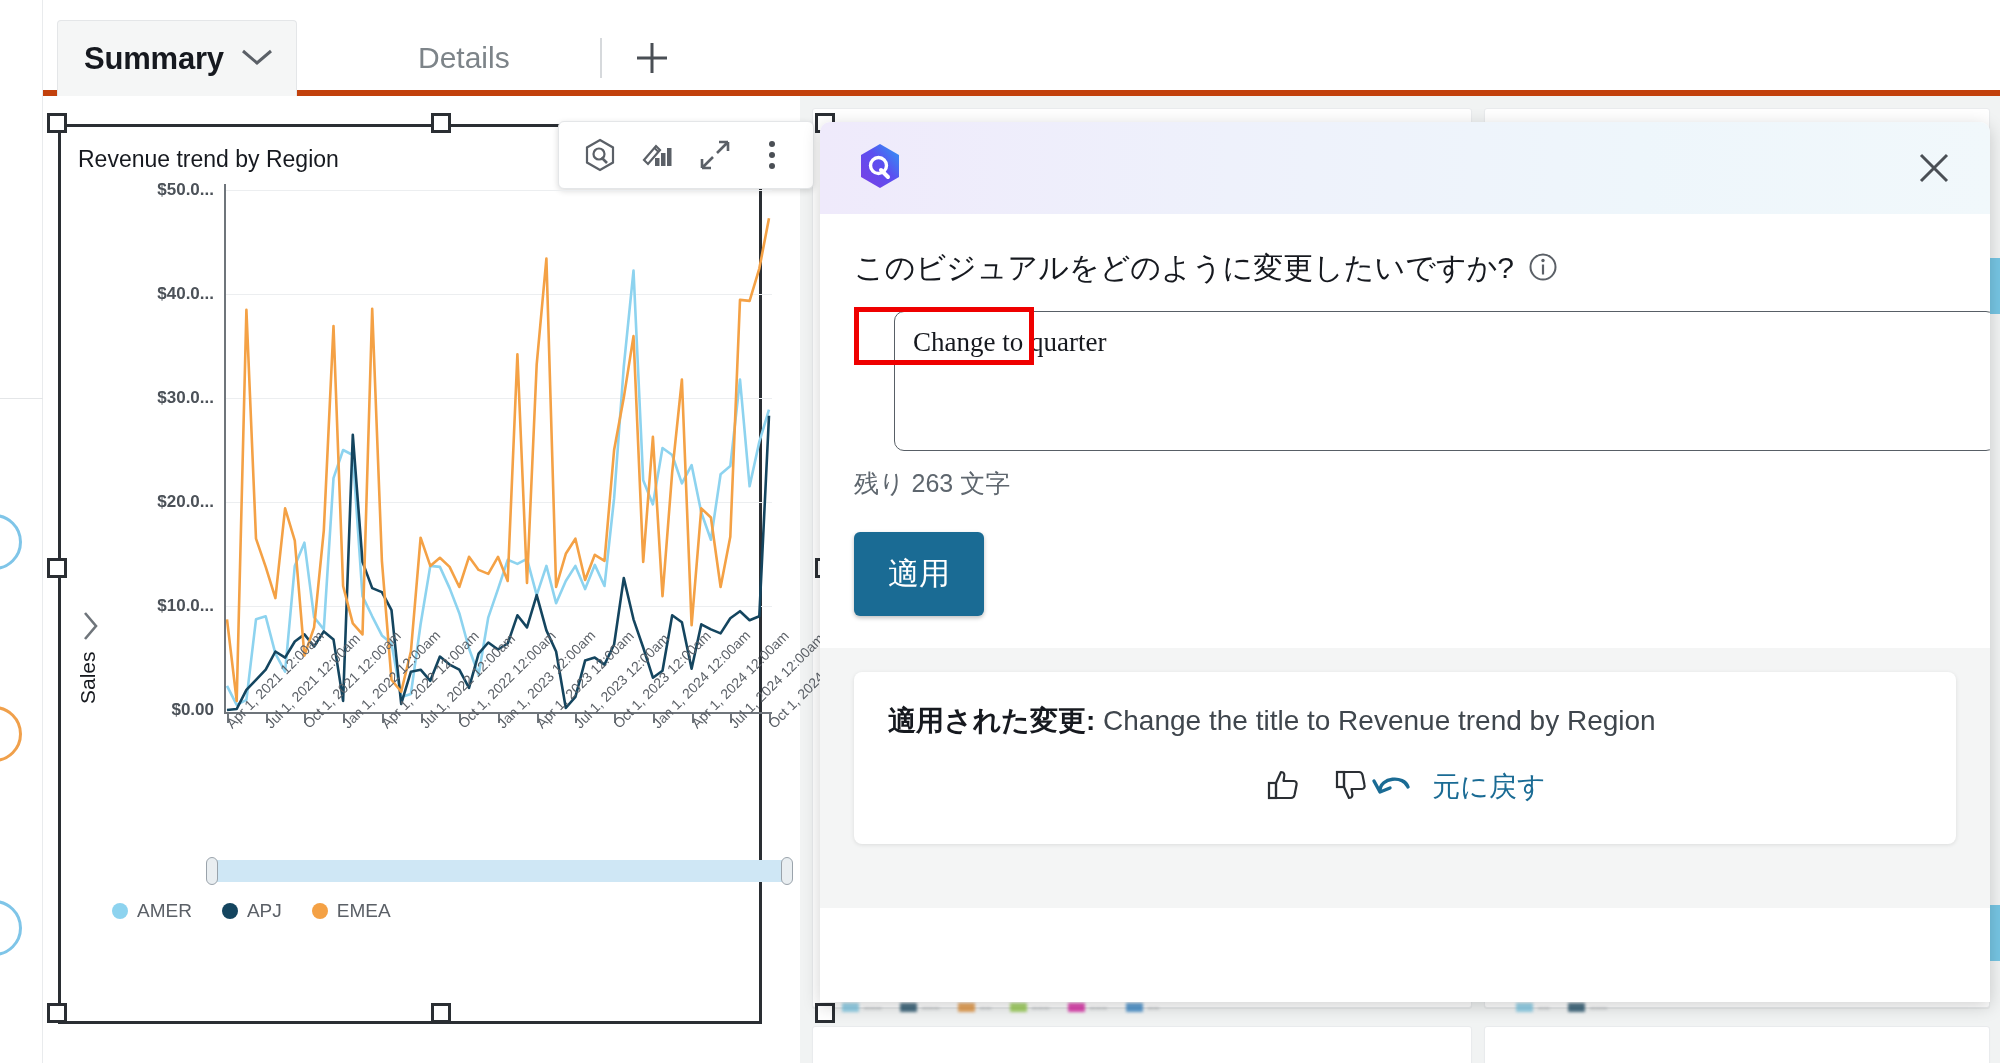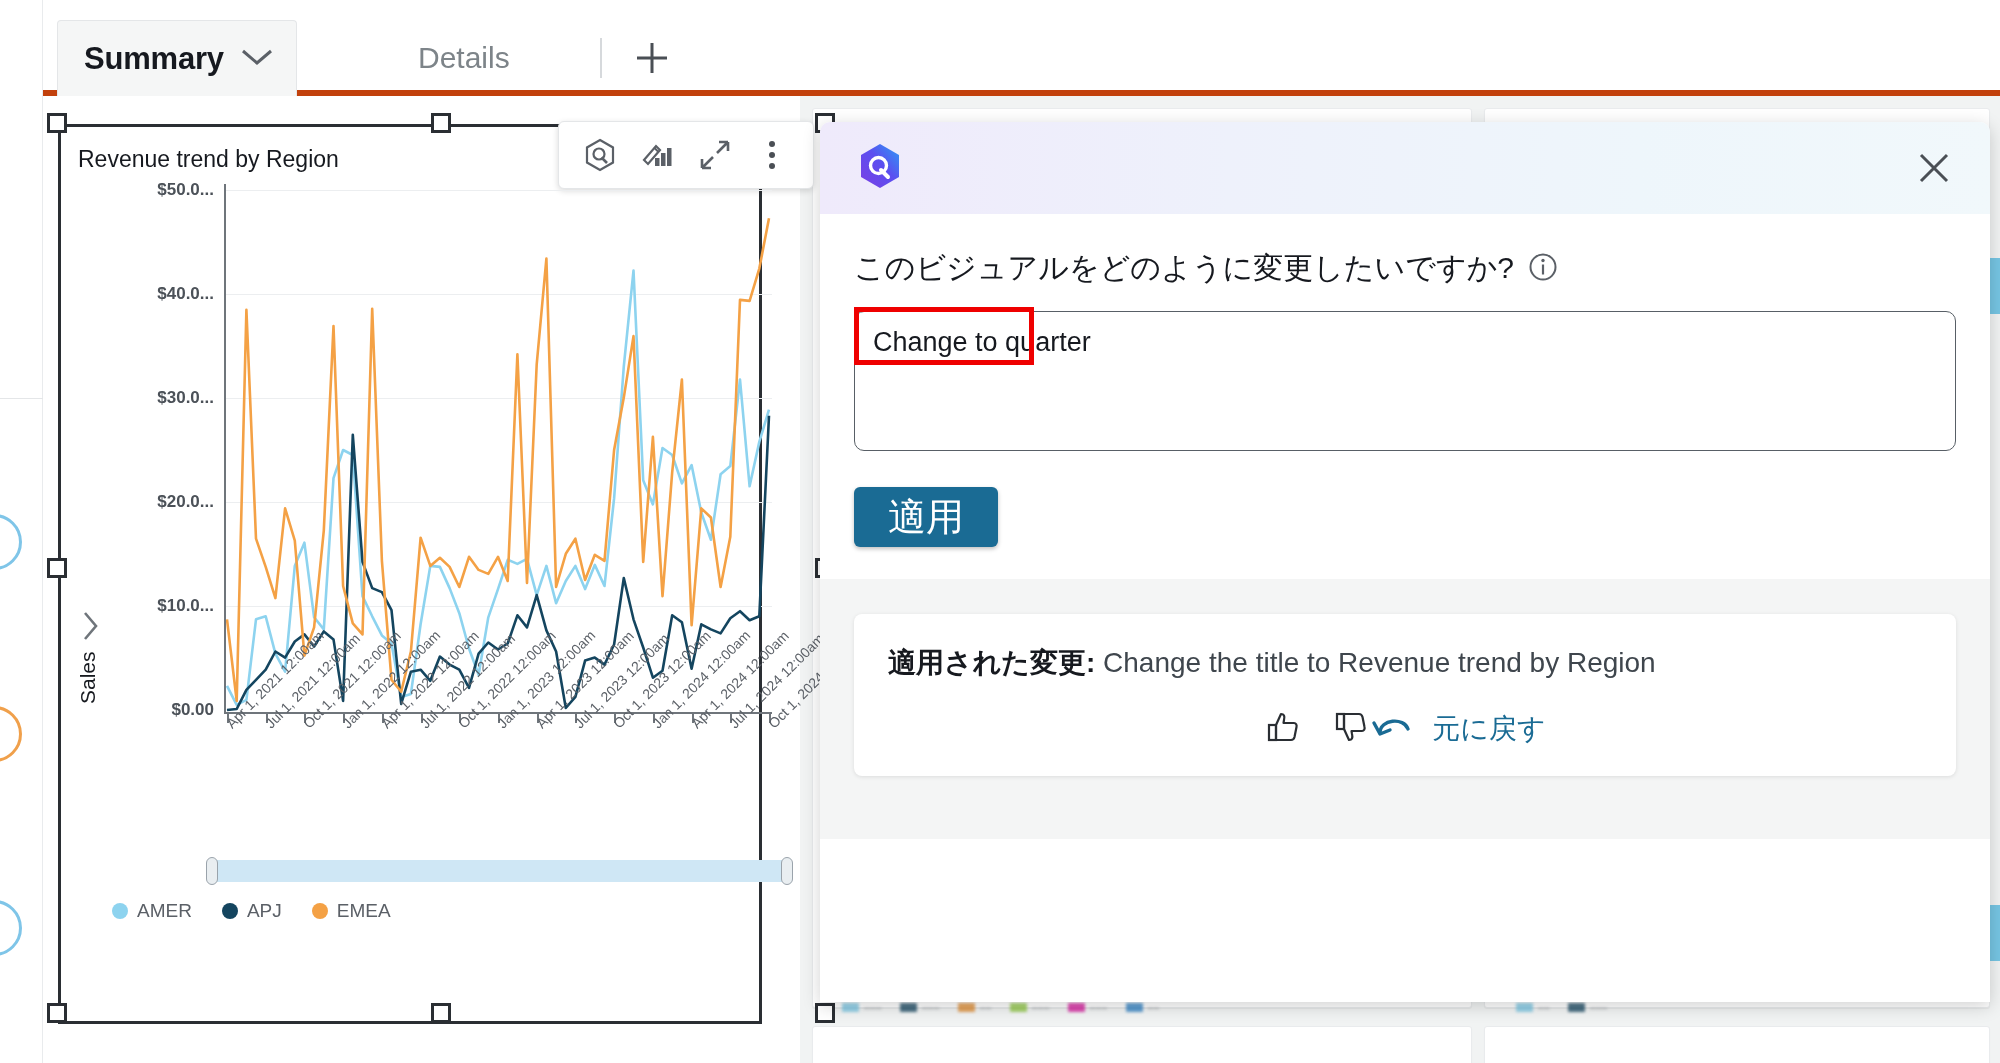--- a/index.html
+++ b/index.html
@@ -135,36 +135,36 @@
   .qclose { position:absolute; right:34px; top:24px; width:44px; height:44px; display:flex;
     align-items:center; justify-content:center; }
 
   .qbody { padding:0 34px; }
   .qprompt { display:flex; align-items:center; gap:14px; margin-top:34px; }
   .qprompt .t { font-size:30px; color:#16191f;text-align:right; }
 
   .qtextarea-wrap { position:relative; margin-top:22px; }
   .qtextarea { width:1102px; height:140px; border:1px solid #585f66; border-radius:10px;
     background:#ffffff; padding:14px 18px; font-size:27px; color:#16191f;
-    font-family:Liberation Sans, sans-serif; resize:none; outline:none; line-height:1.25; }
+    font-family:Liberation Serif, serif; resize:none; outline:none; line-height:1.25;margin-left:40px; }
   .redbox { position:absolute; left:0px; top:-4px; width:180px; height:58px;
     border:5px solid #ef0000; pointer-events:none; }
 
   .qcounter { margin-top:12px; font-size:25px; color:#5e666e; }
 
   .qactions { display:flex; align-items:center; justify-content:space-between; margin-top:32px;
     padding-bottom:26px; }
   .qlink { font-size:28px; color:#16191f; text-decoration:underline; }
   .qapply { background:#1a6b94; color:#ffffff; border:none; border-radius:6px;
-    padding:0 34px; height:60px; font-size:38px; font-family:"Liberation Sans", sans-serif;
+    padding:0 34px; height:84px; font-size:31px; font-family:"Liberation Sans", sans-serif;
     box-shadow:0 2px 4px rgba(0,0,0,.25); cursor:pointer; }
 
   .qchanges-zone { background:#f4f5f5; padding:24px 34px 34px; margin-top:6px; min-height:260px; }
   .qcard { background:#ffffff; border-radius:8px; box-shadow:0 1px 4px rgba(0,0,0,.10);
-    padding:30px 34px 26px;margin-top:11px; }
+    padding:30px 34px 36px; }
   .qcard .line1 { font-size:28px; color:#3f464d; }
   .qcard .line1 b { color:#16191f; }
   .qcard .row2 { display:flex; align-items:center; justify-content:center; margin-top:26px; }
   .qfeed { display:flex; gap:30px; align-items:center; }
   .qundo { display:flex; gap:16px; align-items:center; color:#1a6b94; font-size:28px; }
 </style>
 </head>
 <body>
 
 <div id="root">
@@ -415,20 +415,21 @@
             <path d="M15 12.5 V22.5" stroke="#5b6067" stroke-width="2.2"></path>
           </svg>
         </span>
       </div>
 
       <div class="qtextarea-wrap">
         <textarea class="qtextarea" placeholder="" style="">Change to quarter</textarea>
         <span class="redbox"></span>
       </div>
 
+      <div class="qcounter">残り 263 文字</div>
 
       <div class="qactions">
         <button class="qapply">適用</button>
       </div>
     </div>
 
     <div class="qchanges-zone">
       <div class="qcard">
         <div class="line1">
           <b>適用された変更:</b><span> Change the title to Revenue trend by Region</span>

